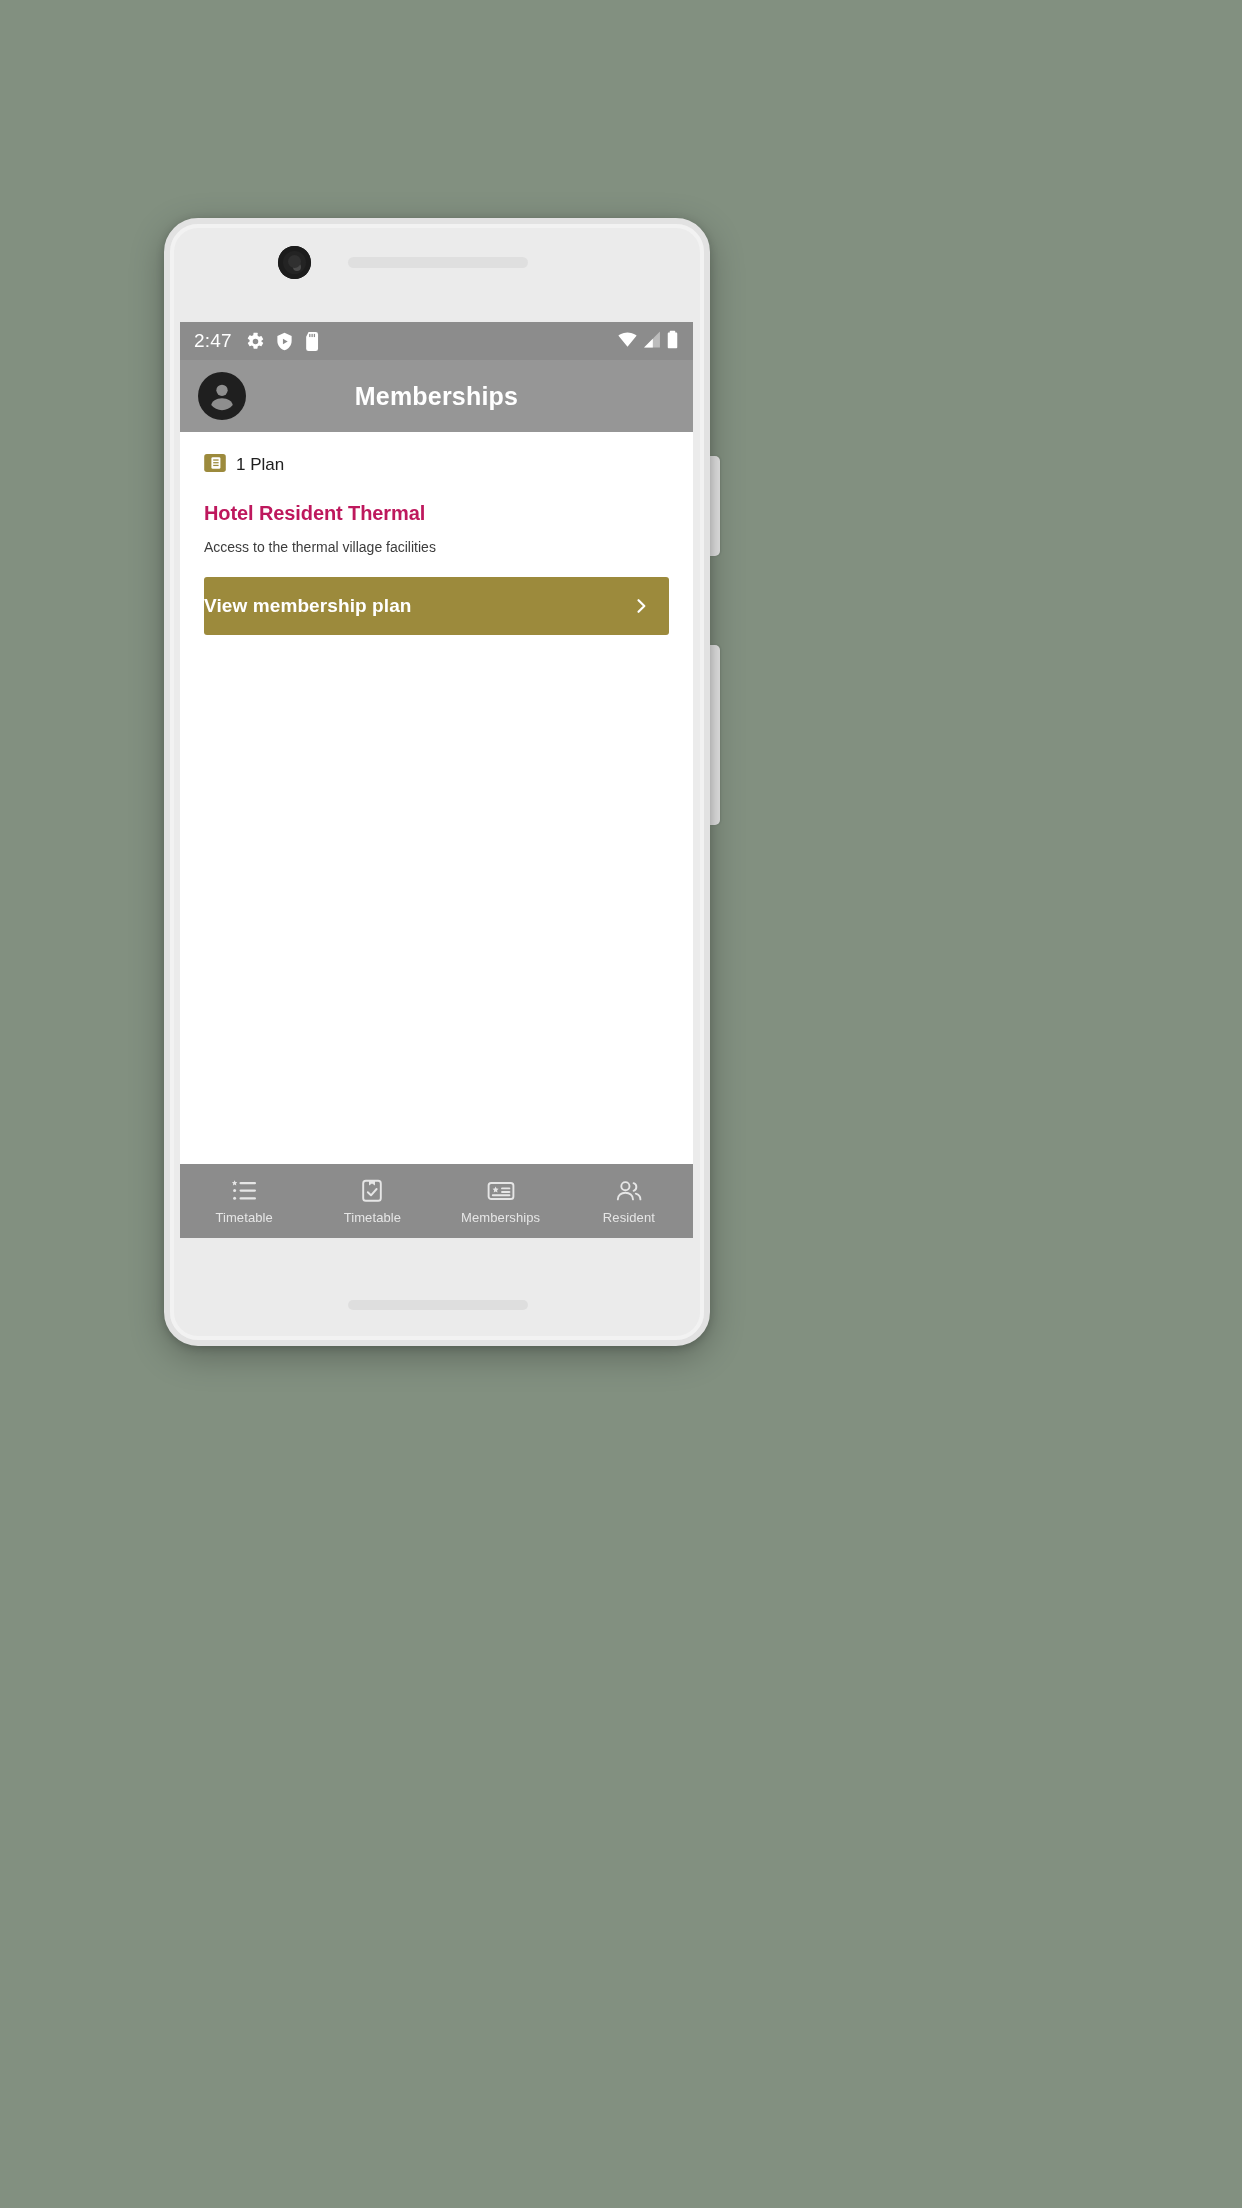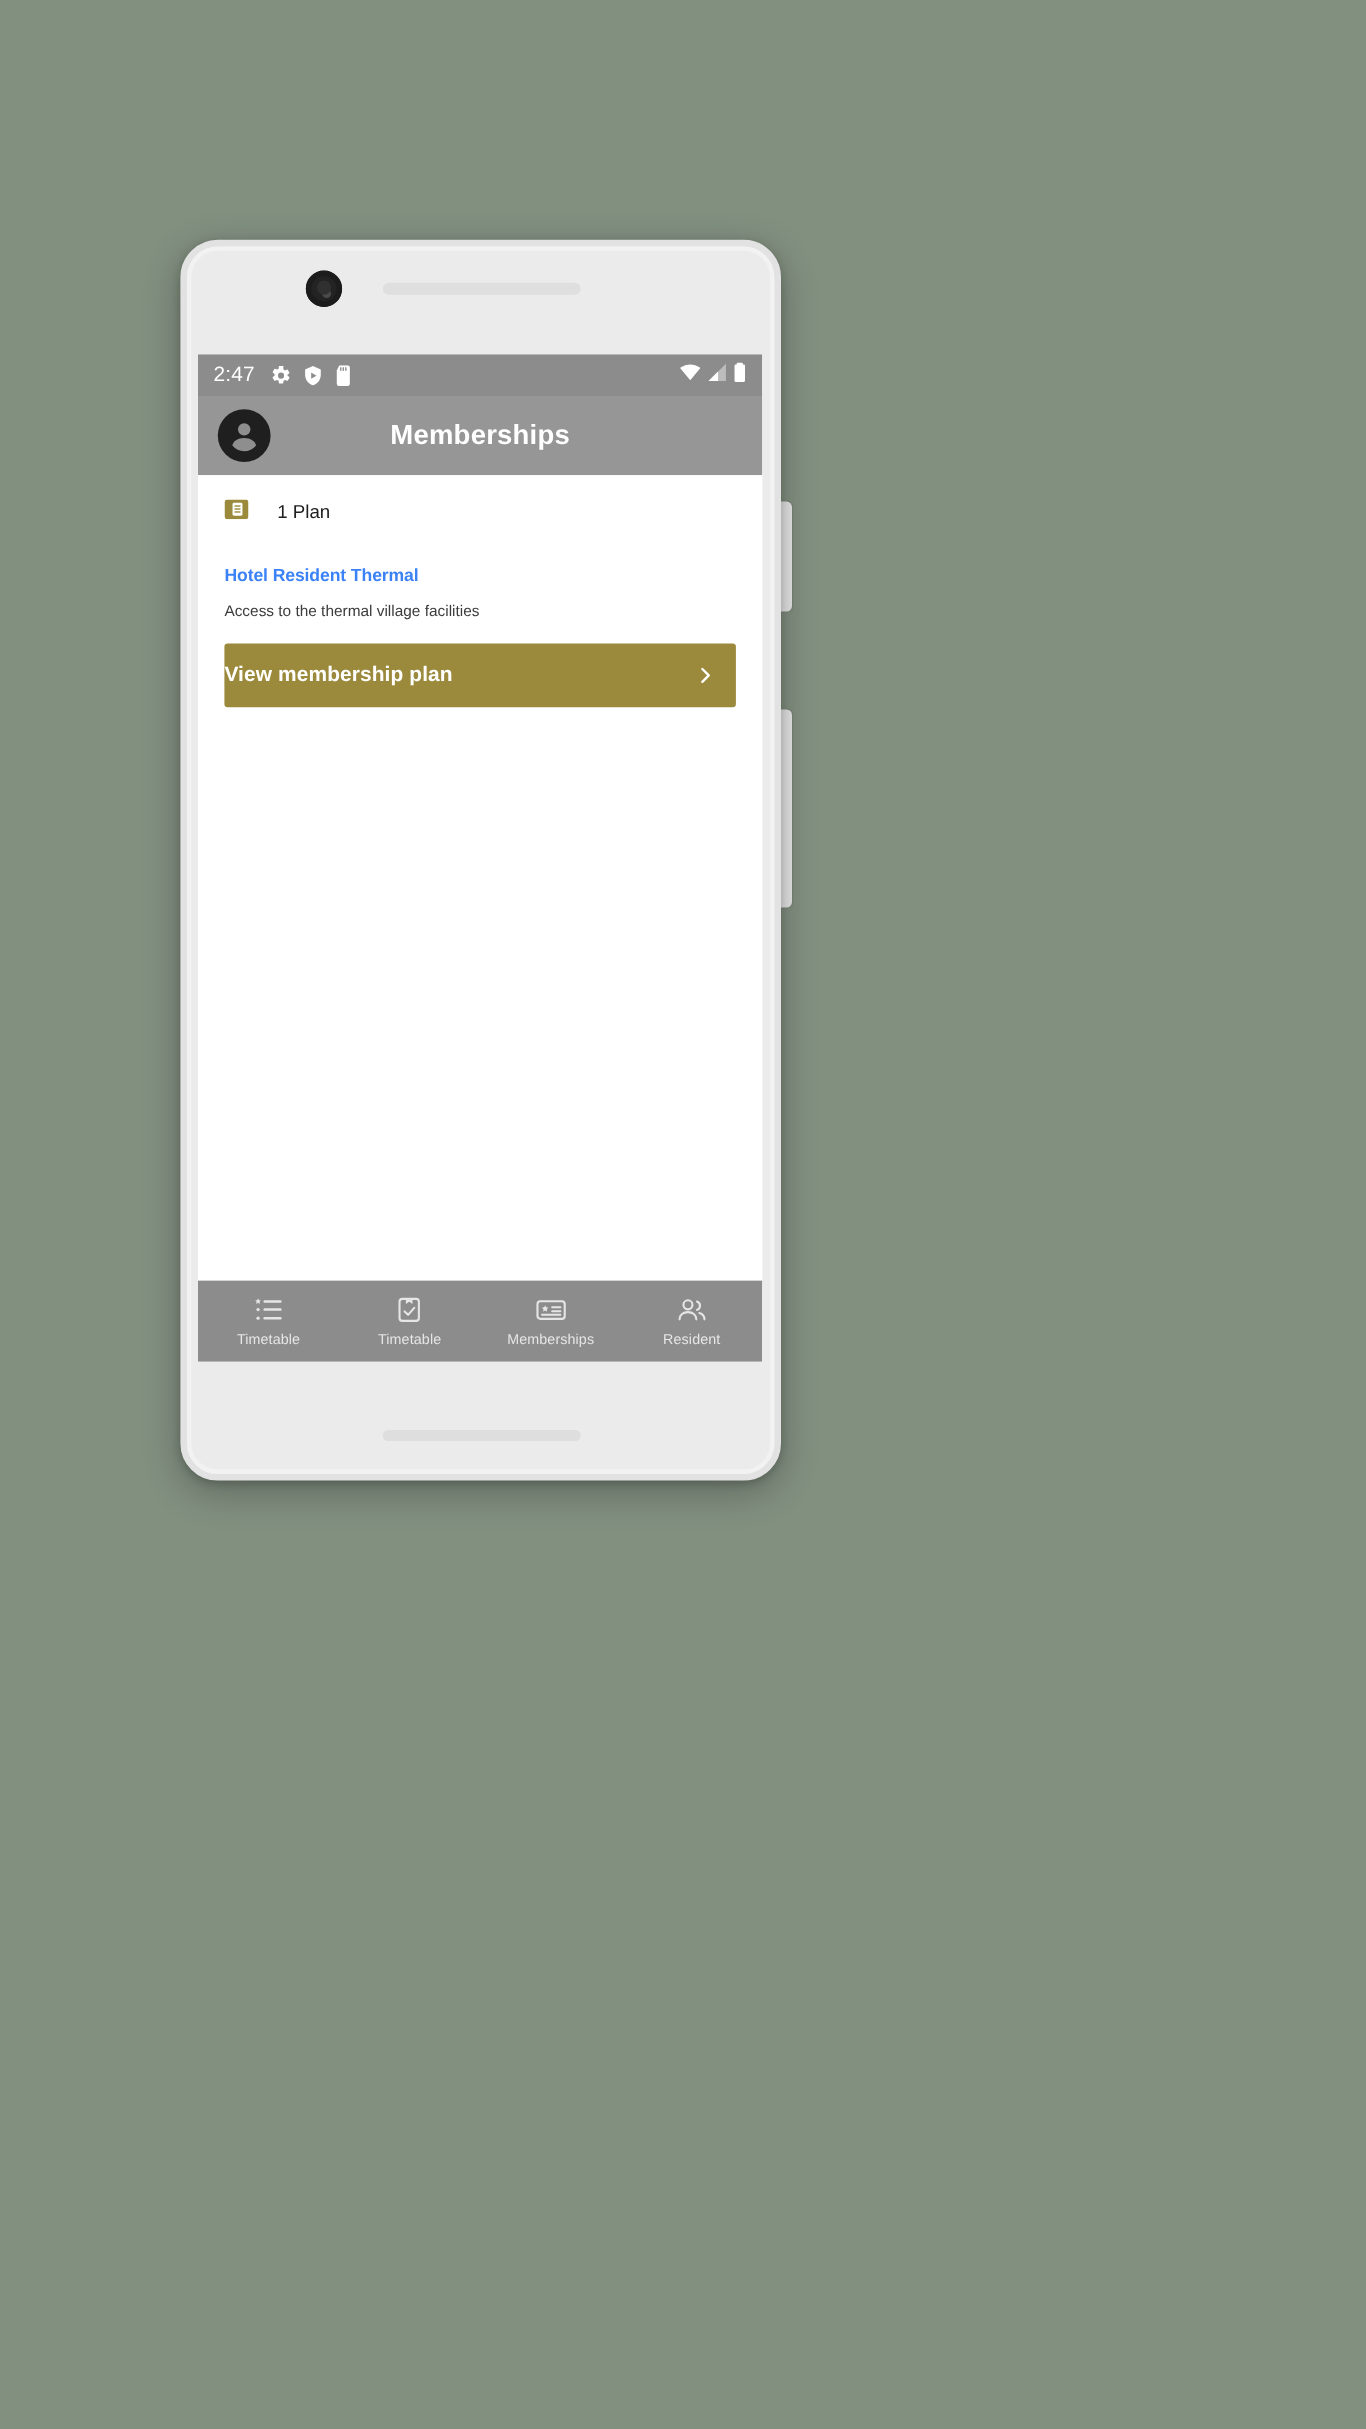--- a/index.html
+++ b/index.html
@@ -149,32 +149,32 @@
   
   #content {
     background: #ffffff;
     height: 732px;
     padding: 0 24px;
     position: relative;
   }
   #plan-count-row {
     display: flex;
     align-items: center;
-    gap: 26px;
+    gap: 10px;
     padding-top: 22px;
   }
   #plan-count-label {
     font-size: 17px;
     color: #202020;
   }
   #plan-title {
-    margin-top: 38px;
-    font-size: 16px;
+    margin-top: 26px;
+    font-size: 20px;
     font-weight: bold;
-    color: #3b82f6;
+    color: #be185d;
     letter-spacing: -0.1px;
   }
   #plan-description {
     margin-top: 14px;
     font-size: 14px;
     color: #3c3c3c;
   }
   #view-plan-button {
     margin-top: 22px;
     width: 100%;

